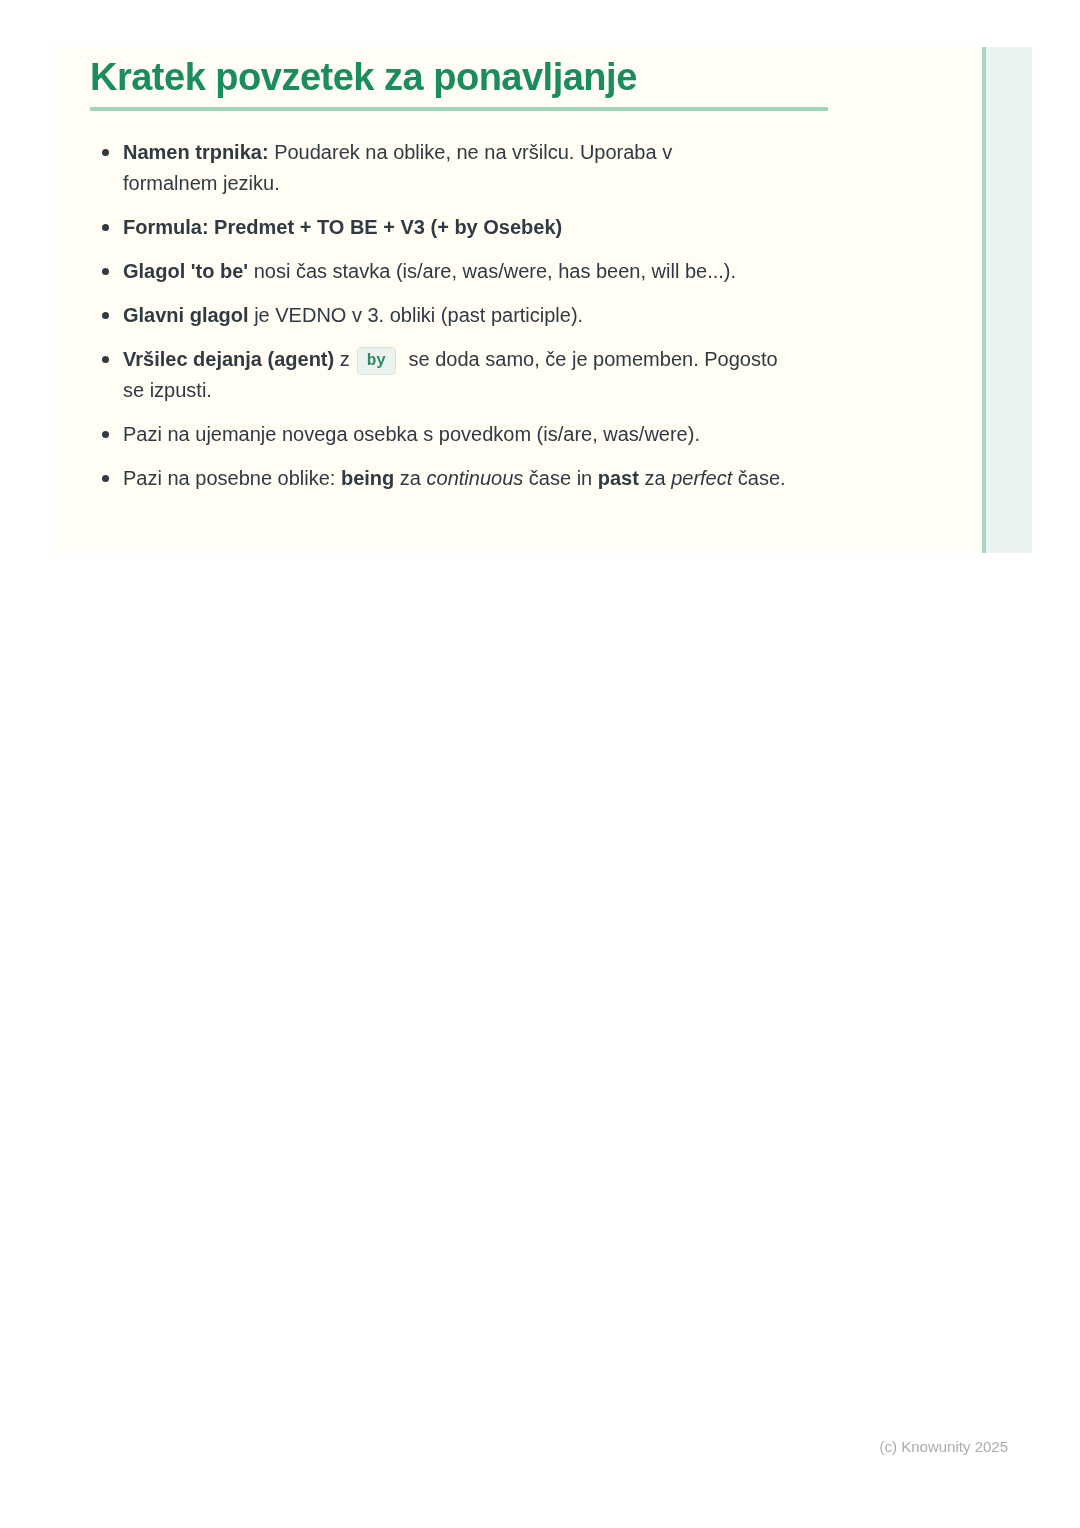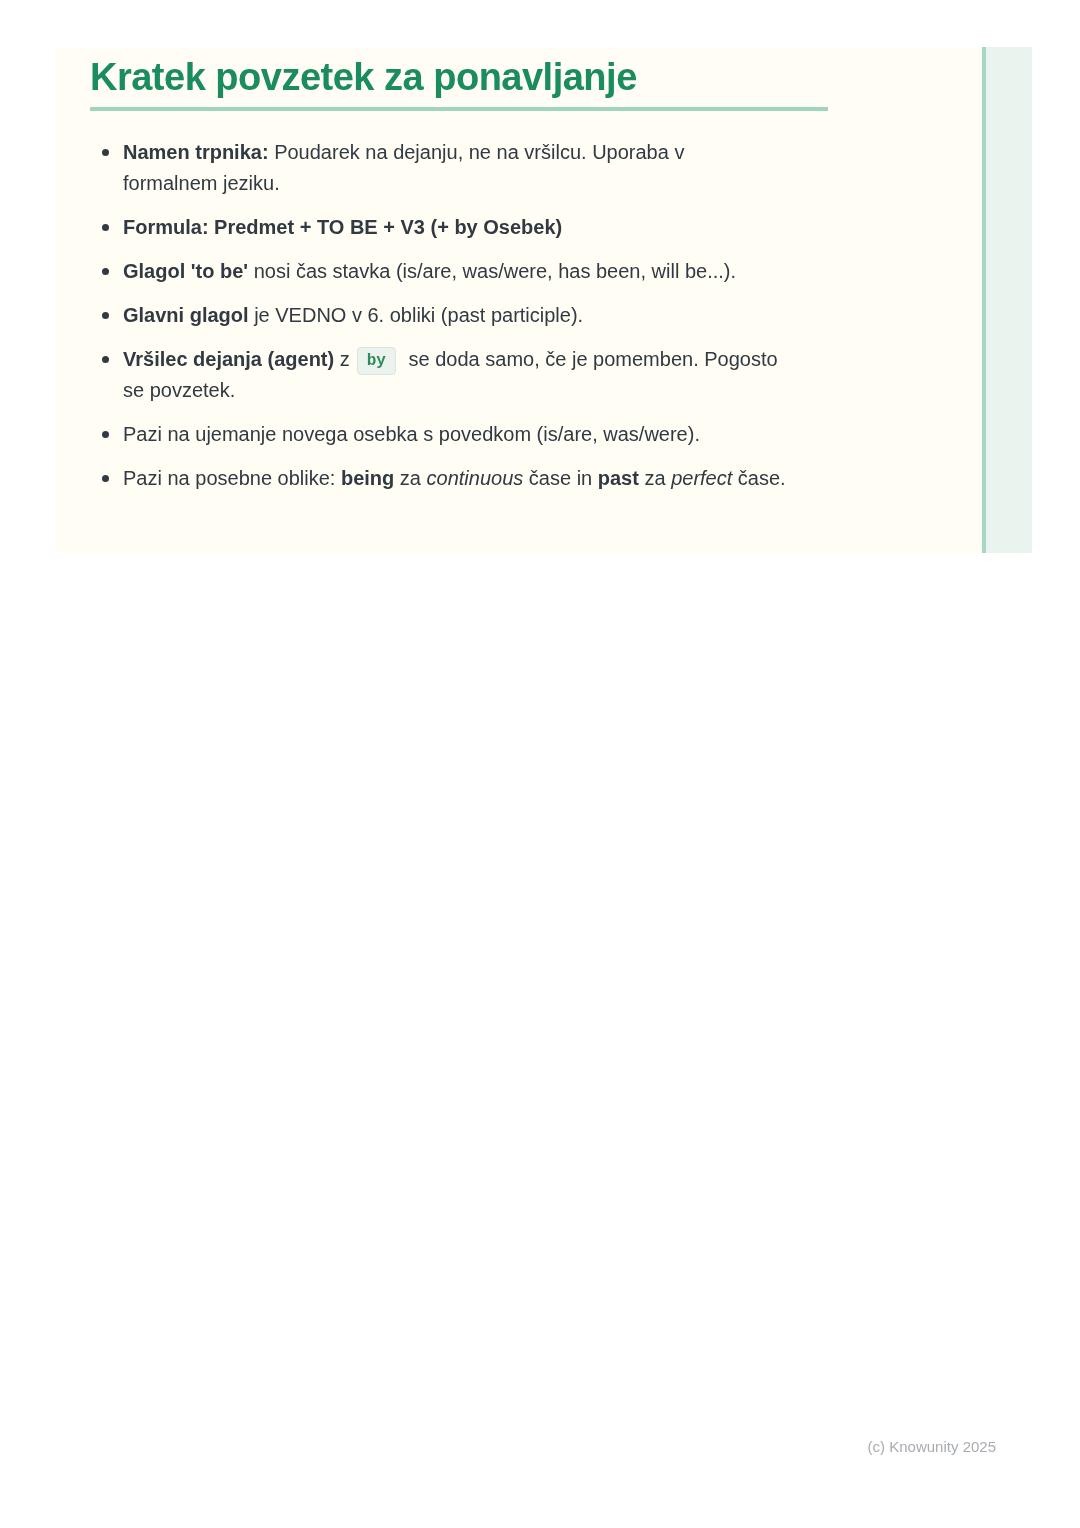--- a/index.html
+++ b/index.html
@@ -89,49 +89,49 @@
     border: 1px solid var(--badge_border, #d5e6db);
     border-radius: 4px;
     padding: 2px 9px;
     margin: 0 7px;
     vertical-align: 1px;
   }
 
   .page-footer {
     position: absolute;
     top: 1438px;
-    right: 84px;
+    right: 72px;
     font-size: 15px;
     color: var(--footer_text, #a8acb1);
   }
 </style>
 </head>
 <body>
 
 <div class="card">
   <div class="accent-bar"></div>
   <div class="card-content">
     <h1 class="title">Kratek povzetek za ponavljanje</h1>
     <ul class="summary-list">
       <li>
-        <span class="seg-bold">Namen trpnika:</span><span> Poudarek na dejanju, ne na vršilcu. Uporaba v</span>
+        <span class="seg-bold">Namen trpnika:</span><span> Poudarek na oblike, ne na vršilcu. Uporaba v</span>
         <span class="line2">formalnem jeziku.</span>
       </li>
       <li>
         <span class="seg-bold">Formula: Predmet + TO BE + V3 (+ by Osebek)</span>
       </li>
       <li>
         <span class="seg-bold">Glagol 'to be'</span><span> nosi čas stavka (is/are, was/were, has been, will be...).</span>
       </li>
       <li>
-        <span class="seg-bold">Glavni glagol</span><span> je VEDNO v 6. obliki (past participle).</span>
+        <span class="seg-bold">Glavni glagol</span><span> je VEDNO v 3. obliki (past participle).</span>
       </li>
       <li>
         <span class="seg-bold">Vršilec dejanja (agent)</span><span> z</span><code class="code-badge">by</code><span> se doda samo, če je pomemben. Pogosto</span>
-        <span class="line2">se povzetek.</span>
+        <span class="line2">se izpusti.</span>
       </li>
       <li>
         <span>Pazi na ujemanje novega osebka s povedkom (is/are, was/were).</span>
       </li>
       <li>
         <span>Pazi na posebne oblike: </span><span class="seg-bold">being</span><span> za </span><span class="seg-italic">continuous</span><span> čase in </span><span class="seg-bold">past</span><span> za </span><span class="seg-italic">perfect</span><span> čase.</span>
       </li>
     </ul>
   </div>
 </div>

